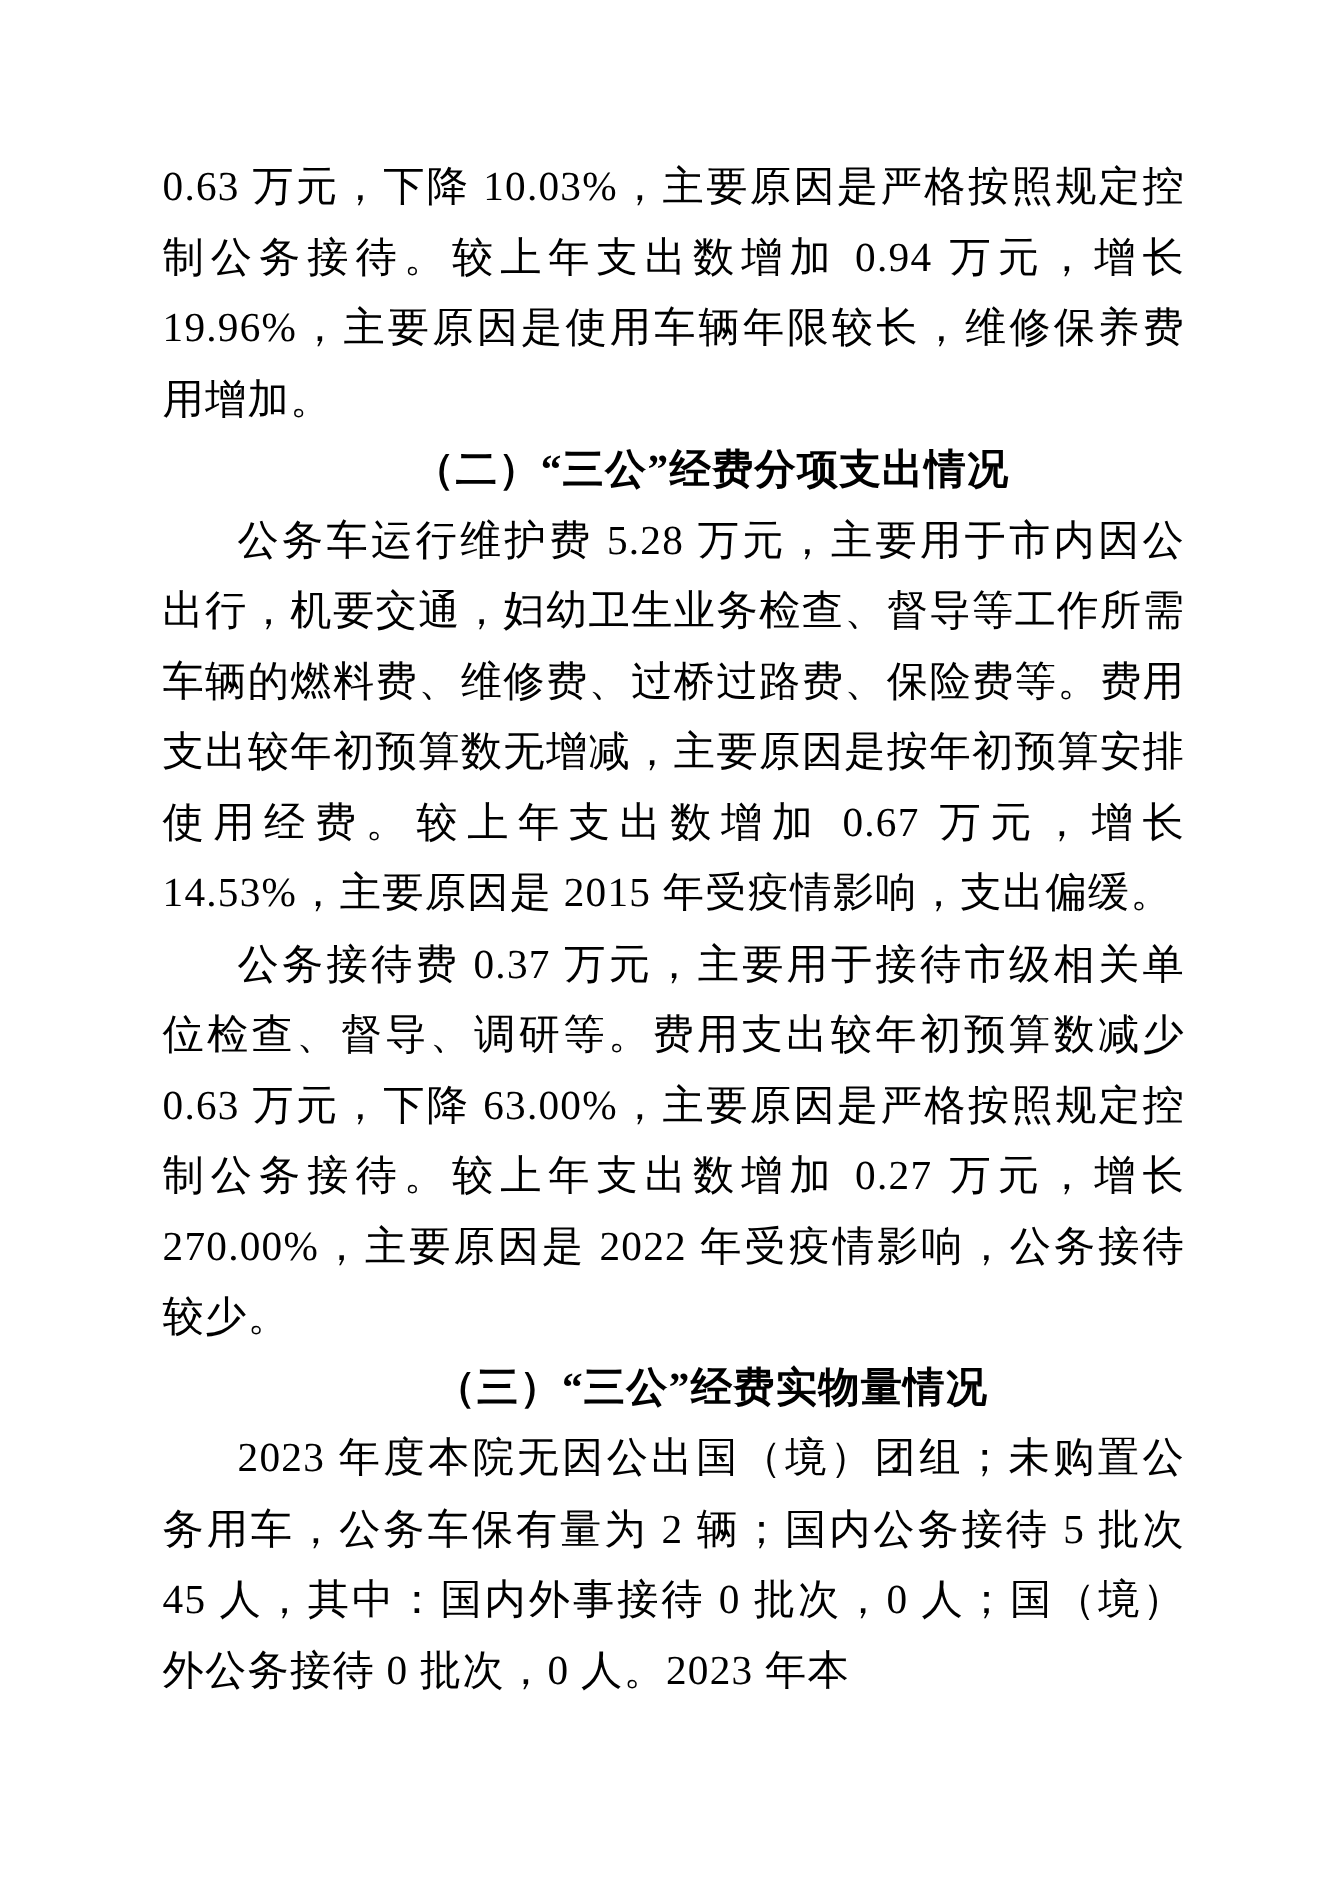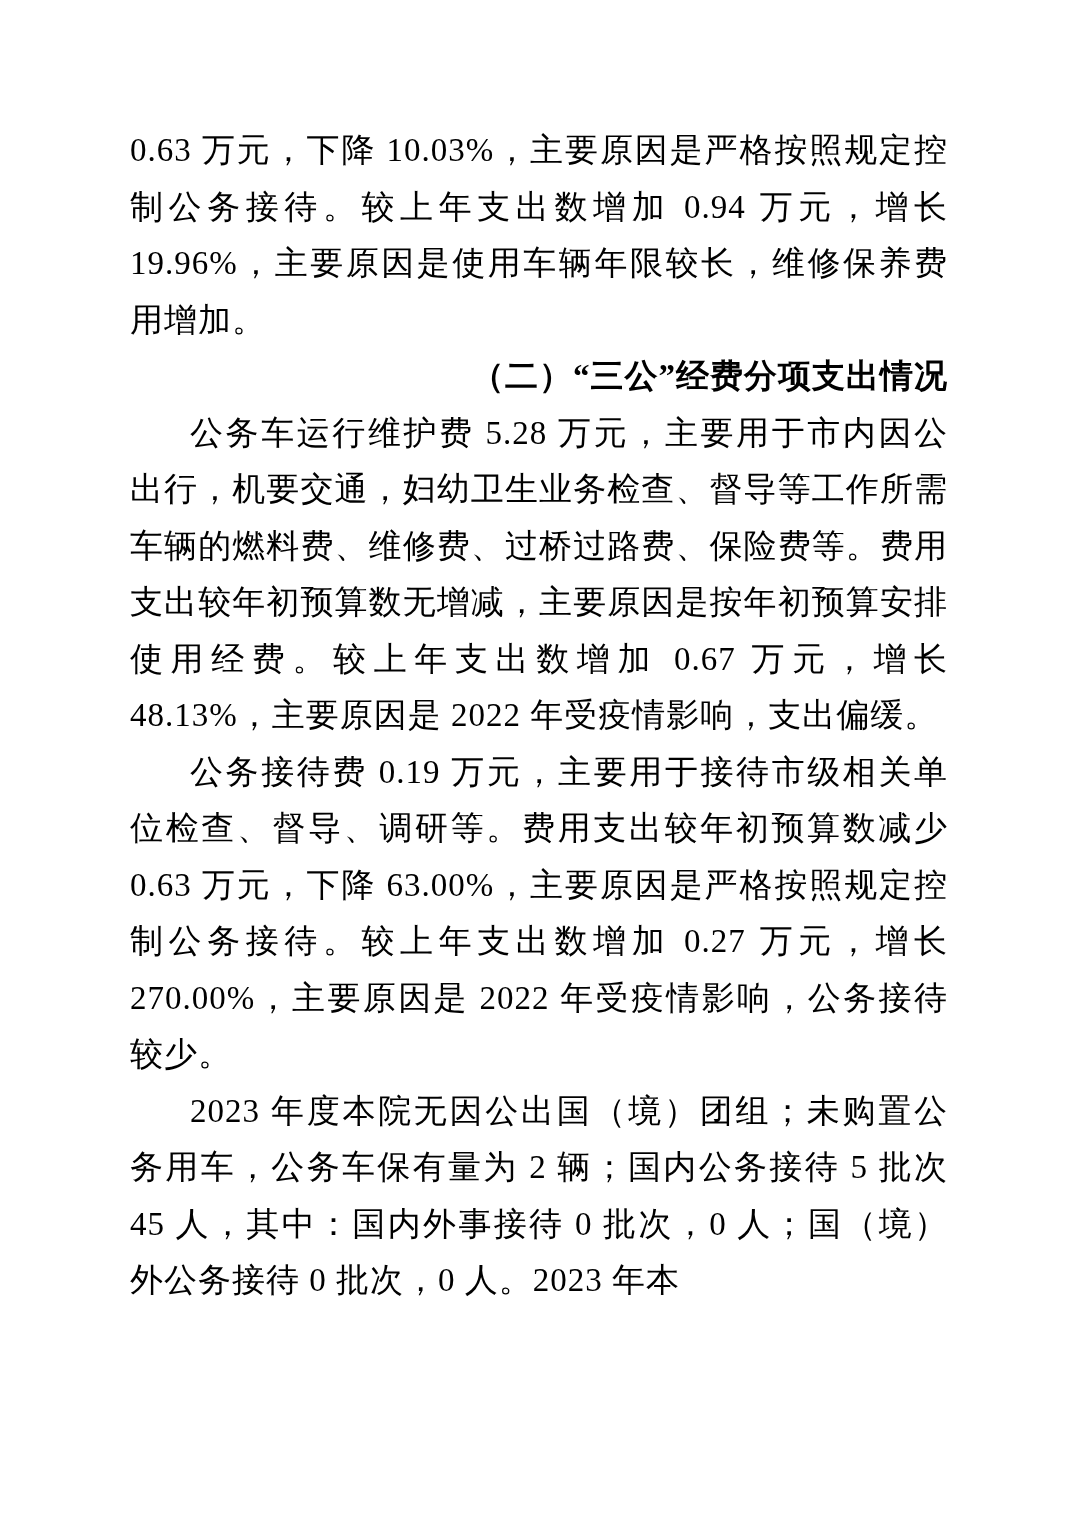--- a/index.html
+++ b/index.html
@@ -30,37 +30,38 @@
     margin: 0;
     text-indent: 60px;
   }
   .para.continuation {
     text-indent: 0;
   }
   .heading {
     margin: 0;
     text-indent: 60px;
     font-weight: bold;
-    text-align: right;
+    text-align: center;
   }
   .page-number {
     position: absolute;
     left: 0;
     right: 0;
     top: 1380px;
     text-align: center;
     font-size: 24px;
     line-height: 1;
   }
 </style>
 </head>
 <body>
 
 <div class="page">
   <div class="content">
     <p class="para continuation">0.63 万元，下降 10.03%，主要原因是严格按照规定控制公务接待。较上年支出数增加 0.94 万元，增长 19.96%，主要原因是使用车辆年限较长，维修保养费用增加。</p>
     <p class="heading">（二）“三公”经费分项支出情况</p>
-    <p class="para">公务车运行维护费 5.28 万元，主要用于市内因公出行，机要交通，妇幼卫生业务检查、督导等工作所需车辆的燃料费、维修费、过桥过路费、保险费等。费用支出较年初预算数无增减，主要原因是按年初预算安排使用经费。较上年支出数增加 0.67 万元，增长 48.13%，主要原因是 2022 年受疫情影响，支出偏缓。</p>
-    <p class="para">公务接待费 0.19 万元，主要用于接待市级相关单位检查、督导、调研等。费用支出较年初预算数减少 0.63 万元，下降 63.00%，主要原因是严格按照规定控制公务接待。较上年支出数增加 0.27 万元，增长 270.00%，主要原因是 2022 年受疫情影响，公务接待较少。</p>
+    <p class="para">公务车运行维护费 5.28 万元，主要用于市内因公出行，机要交通，妇幼卫生业务检查、督导等工作所需车辆的燃料费、维修费、过桥过路费、保险费等。费用支出较年初预算数无增减，主要原因是按年初预算安排使用经费。较上年支出数增加 0.67 万元，增长 14.53%，主要原因是 2015 年受疫情影响，支出偏缓。</p>
+    <p class="para">公务接待费 0.37 万元，主要用于接待市级相关单位检查、督导、调研等。费用支出较年初预算数减少 0.63 万元，下降 63.00%，主要原因是严格按照规定控制公务接待。较上年支出数增加 0.27 万元，增长 270.00%，主要原因是 2022 年受疫情影响，公务接待较少。</p>
+    <p class="heading">（三）“三公”经费实物量情况</p>
     <p class="para">2023 年度本院无因公出国（境）团组；未购置公务用车，公务车保有量为 2 辆；国内公务接待 5 批次 45 人，其中：国内外事接待 0 批次，0 人；国（境）外公务接待 0 批次，0 人。2023 年本</p>
   </div>
   <div class="page-number">5</div>
 </div>
 
 </body></html>

